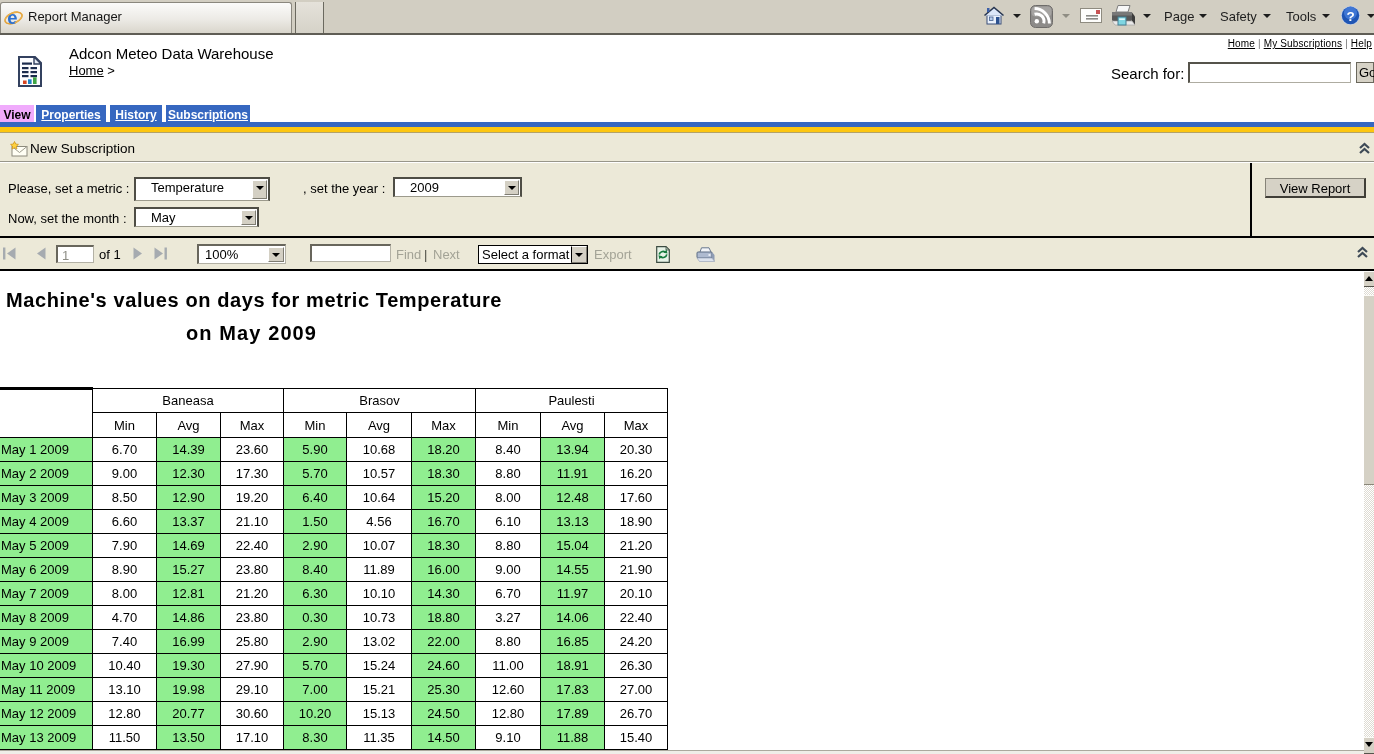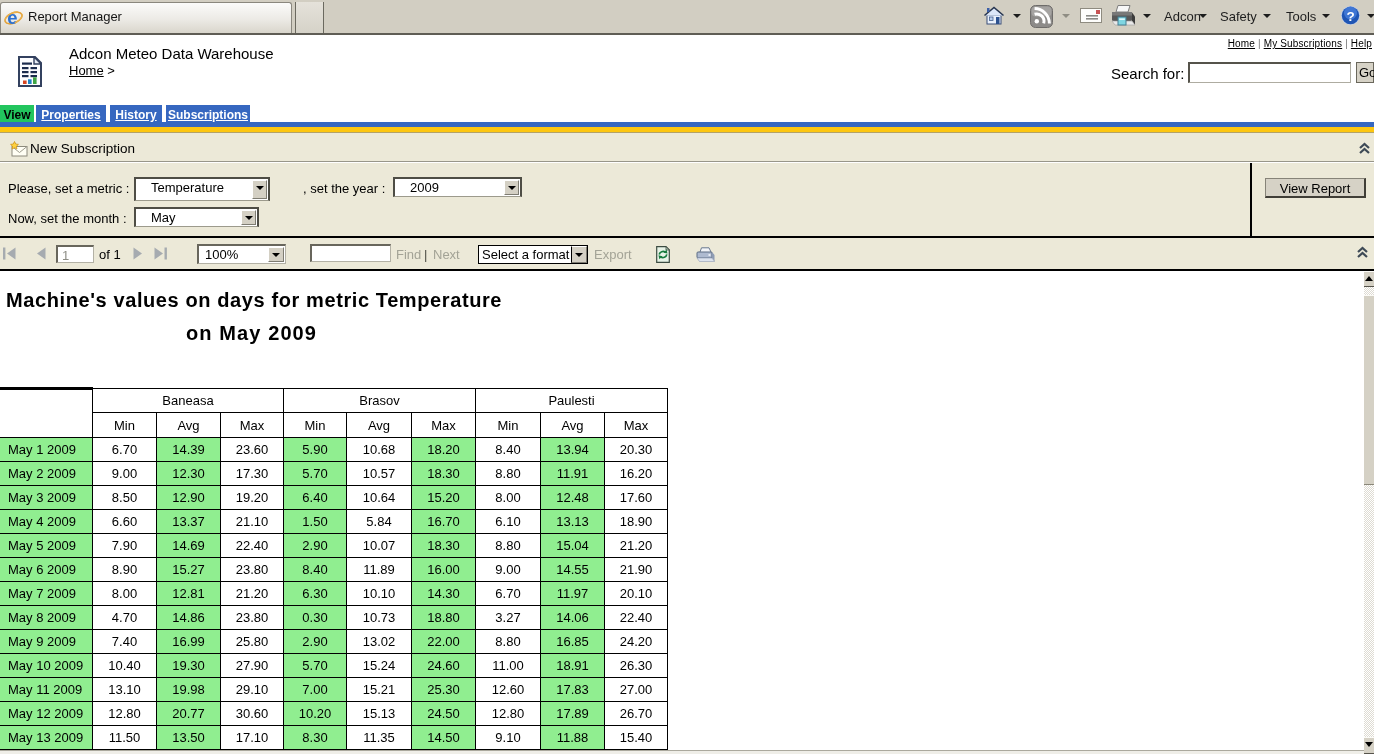--- a/index.html
+++ b/index.html
@@ -19,21 +19,21 @@
 #hdr-bc{left:69px;top:63px;font-size:13px;color:#000}
 #hdr-title{left:66px;top:75px;font-size:18px;font-weight:bold;color:#000;letter-spacing:0.15px}
 #toplinks{top:38px;right:2px;font-size:10px;color:#000;letter-spacing:0.15px}
 #searchlbl{left:1111px;top:65px;font-size:15px}
 #searchbox{left:1188px;top:62px;width:163px;height:21px;background:#fff;border:1px solid #fff;border-top:2px solid #55534b;border-left:2px solid #55534b;border-right:1px solid #aeaca1;border-bottom:1px solid #aeaca1}
 #gobtn{left:1356px;top:62px;width:18px;height:21px;background:#d6d2c6;border:1px solid #6a675c;font-size:13px;padding:2px 0 0 2px}
 
 .tab{top:105px;height:18px;font-size:12px;font-weight:bold;text-align:center;padding-top:3px}
 .tabb{background:#3667c0;color:#fff}
 .tabb span{text-decoration:underline}
-#tabview{left:0;width:34px;background:#22c55e;color:#000;height:31px}
+#tabview{left:0;width:34px;background:#f0abfc;color:#000;height:31px}
 #strip-b{left:0;top:122px;width:1374px;height:5px;background:#3667c0}
 #strip-g{left:0;top:127px;width:1374px;height:6px;background:#fdc60f;border-bottom:1px solid #b3a266}
 
 #nsbar{left:0;top:133px;width:1374px;height:29px;background:#ece9d8;border-bottom:1px solid #98968a}
 #nstxt{left:30px;top:141px;font-size:13.5px;color:#000}
 
 #params{left:0;top:163px;width:1374px;height:75px;background:#ece9d8;border-bottom:2px solid #000}
 .plabel{font-size:13px;color:#000}
 .xsel{background:#fff;border:2px solid #4e4d45;border-bottom:1px solid #9c9a8c;font-size:13px;color:#000}
 .xsel .vtxt{position:absolute;left:15px;top:1px}
@@ -50,21 +50,21 @@
 #fmtsel{left:478px;top:245px;width:110px;height:19px;background:#fff;border:1px solid #000;font-size:13px}
 #fmtsel .vtxt{position:absolute;left:3px;top:1px}
 #fmtbtn{position:absolute;right:0;top:0;bottom:0;width:16px;background:#d4d0c4;border-left:1px solid #000;border-top:1px solid #fff;border-bottom:1px solid #7e7c72;border-right:1px solid #7e7c72}
 #fmtbtn i{position:absolute;left:3px;top:6px;width:0;height:0;border-left:4px solid transparent;border-right:4px solid transparent;border-top:4px solid #000}
 
 #content{left:0;top:271px;width:1364px;height:483px;background:#fff;overflow:hidden}
 #rpt-title{left:6px;top:289px;font-size:20px;font-weight:bold;letter-spacing:0.6px}
 #rpt-sub{left:186px;top:322px;font-size:20px;font-weight:bold;letter-spacing:1.1px}
 table#rpt{position:absolute;left:-1px;top:387px;border-collapse:collapse;table-layout:fixed;font-size:13px}
 #rpt td,#rpt th{border:1px solid #000;padding:0;text-align:center;font-weight:normal;overflow:hidden}
-#rpt td.dt{text-align:left;padding-left:8px}
+#rpt td.dt{text-align:left;padding-left:1px}
 #rpt .g,#rpt td.dt{background:#90ee90}
 #rpt tr{height:24px}
 #corner{border-top:3px solid #000 !important}
 
 #vscroll{left:1364px;top:271px;width:10px;height:483px;background:repeating-conic-gradient(#fff 0 25%,#dedbd2 0 50%) 0 0/2px 2px}
 .sbtn{position:absolute;left:0;width:10px;background:#d5d1c5;border-top:1px solid #fbfaf6;border-bottom:1px solid #55534b}
 #vthumb{position:absolute;left:0;top:24px;width:10px;height:190px;background:#d5d1c5;border-top:1px solid #fbfaf6;border-bottom:1px solid #8a8779}
 #hsliver{left:0;top:750px;width:1364px;height:4px;background:#efeee8;border-top:1px solid #aba99e}
 </style></head>
 <body>
@@ -105,21 +105,21 @@
 <svg class="abs" style="left:1110px;top:4px" width="26" height="25" viewBox="0 0 26 25">
  <path d="M6 8 L8 1.5 L20 1.5 L18 8 Z" fill="#f7f7f7" stroke="#7d7d7d"></path>
  <rect x="2" y="8" width="20" height="9" rx="1.5" fill="#585858"></rect>
  <rect x="2" y="8" width="20" height="3.5" fill="#787878"></rect>
  <path d="M22 17 L25 21 L25 12.5 L22 8.5 Z" fill="#3c3c3c"></path>
  <path d="M2 17 L22 17 L25 21 L5 21 Z" fill="#e9e9e9" stroke="#9a9a9a" stroke-width="0.6"></path>
  <rect x="8" y="13" width="8" height="8" fill="#7fd6e2" stroke="#477f92"></rect>
  <rect x="9.2" y="14.5" width="5.6" height="1.4" fill="#eafcff"></rect>
 </svg>
 <div class="abs caret" style="left:1143px"></div>
-<div class="abs cmdtxt" style="left:1164px">Adcon</div>
+<div class="abs cmdtxt" style="left:1164px">Page</div>
 <div class="abs caret" style="left:1199px"></div>
 <div class="abs cmdtxt" style="left:1220px">Safety</div>
 <div class="abs caret" style="left:1263px"></div>
 <div class="abs cmdtxt" style="left:1286px">Tools</div>
 <div class="abs caret" style="left:1322px"></div>
 <svg class="abs" style="left:1340px;top:5px" width="21" height="21" viewBox="0 0 21 21">
  <circle cx="10.5" cy="10.5" r="9.6" fill="#c3cfe3"></circle>
  <circle cx="10.5" cy="10.5" r="8.7" fill="#1f55b4"></circle>
  <circle cx="10.5" cy="8" r="6.5" fill="#3f76d4"></circle>
  <text x="10.5" y="15.5" text-anchor="middle" font-family="Liberation Sans" font-size="13.5" font-weight="bold" fill="#fff">?</text>
@@ -309,21 +309,21 @@
           <td>8.00</td>
           <td class="g">12.48</td>
           <td>17.60</td>
         </tr>
 <tr>
           <td class="dt">May 4 2009</td>
           <td>6.60</td>
           <td class="g">13.37</td>
           <td>21.10</td>
           <td class="g">1.50</td>
-          <td>5.84</td>
+          <td>4.56</td>
           <td class="g">16.70</td>
           <td>6.10</td>
           <td class="g">13.13</td>
           <td>18.90</td>
         </tr>
 <tr>
           <td class="dt">May 5 2009</td>
           <td>7.90</td>
           <td class="g">14.69</td>
           <td>22.40</td>

